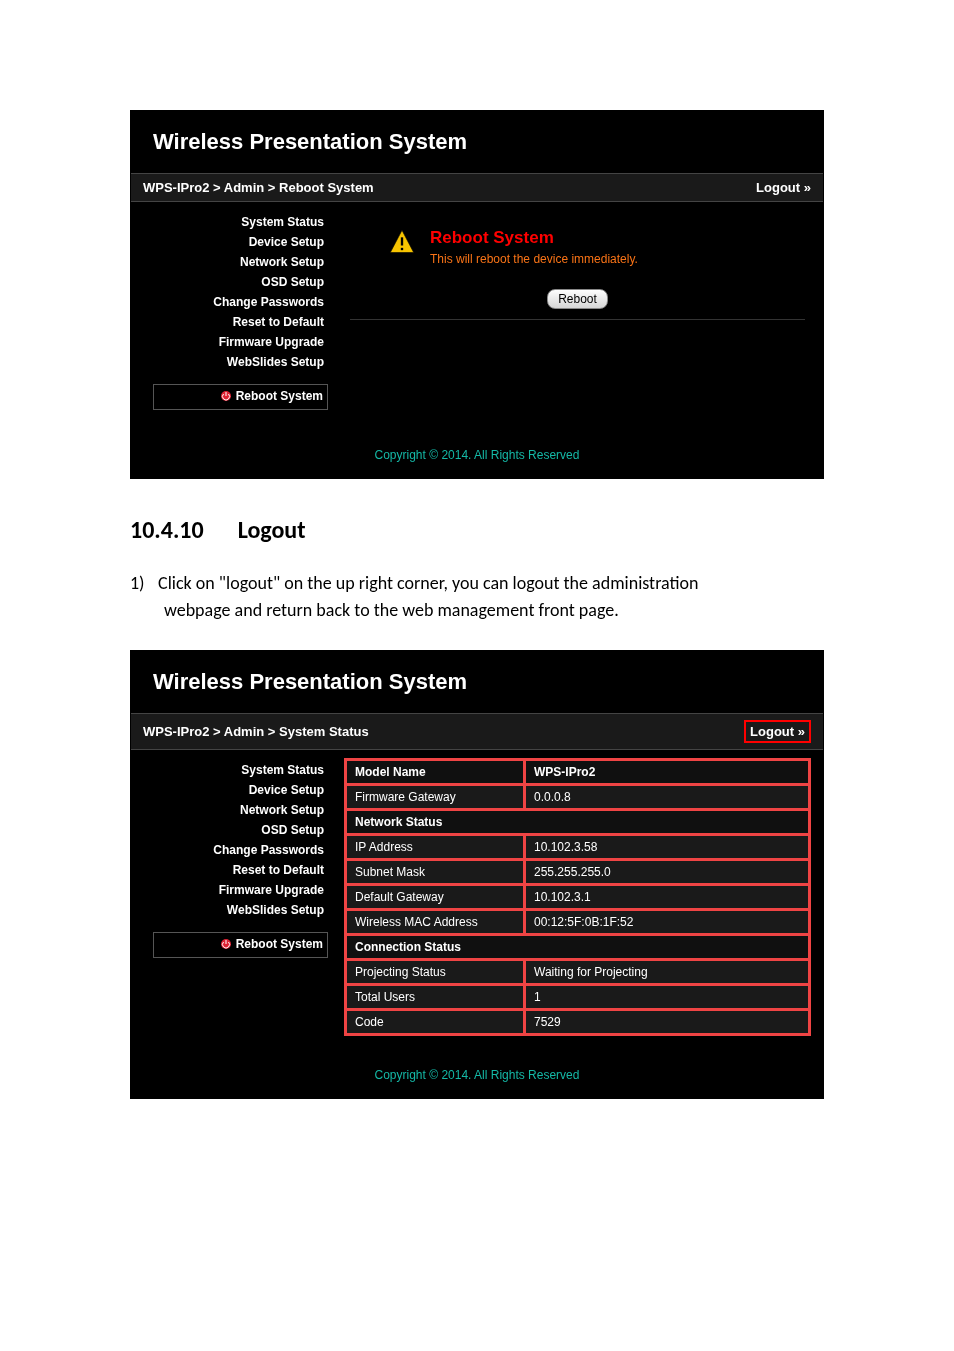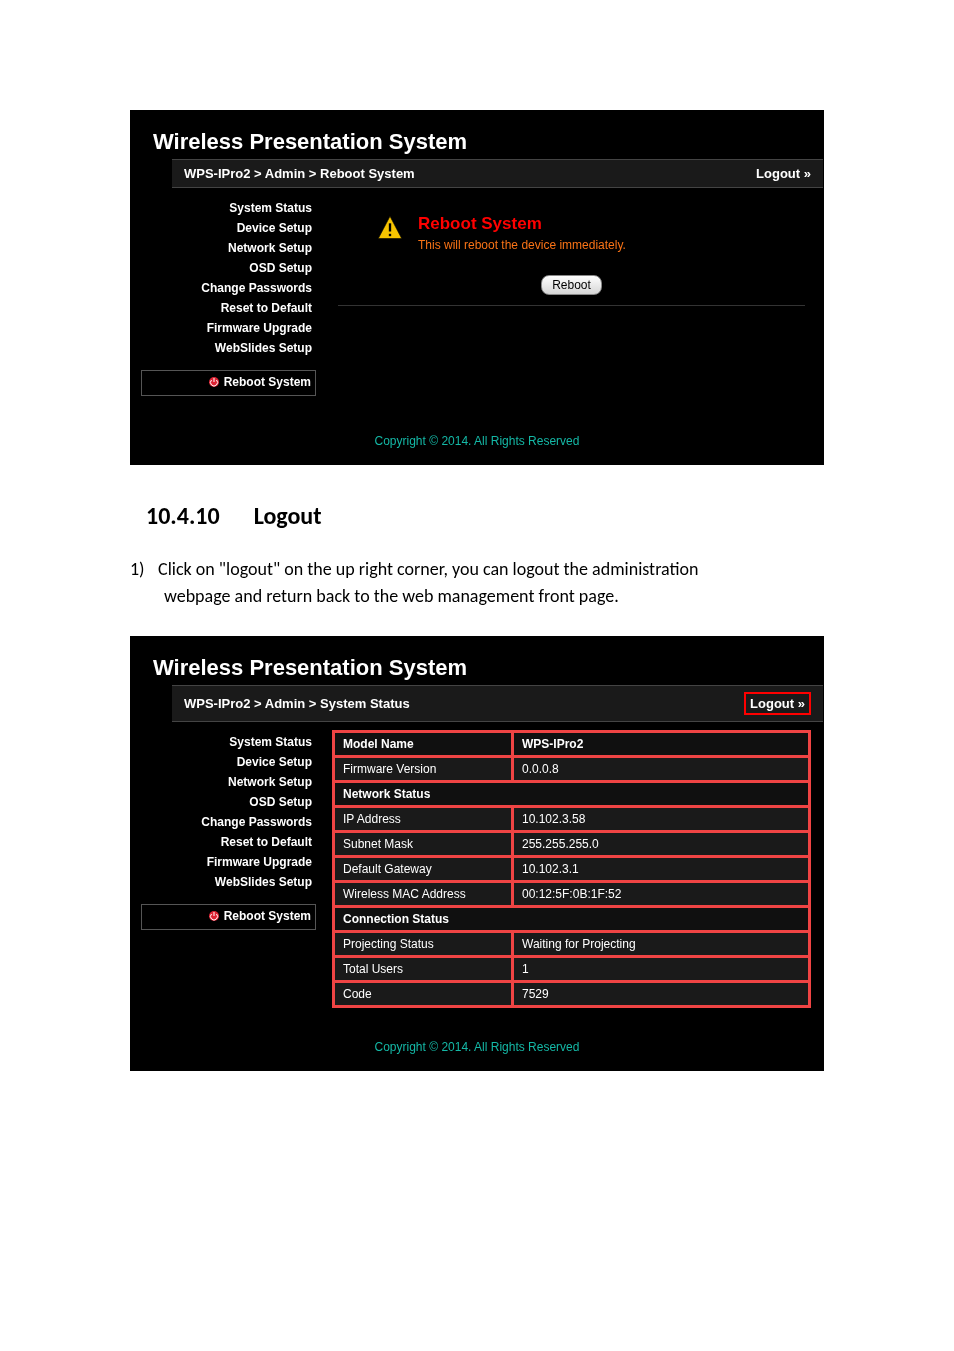--- a/index.html
+++ b/index.html
@@ -19,55 +19,55 @@
 
   
   .admin-panel {
     border: 1px solid #000;
     background: #000;
     color: #fff;
     width: 100%;
     box-sizing: border-box;
   }
   .admin-panel .panel-header {
-    padding: 18px 22px 4px 22px;
+    padding: 18px 22px 18px 22px;
   }
   .panel-title {
     font-size: 22px;
     font-weight: 700;
     color: #fff;
     font-family: Arial, sans-serif;
   }
   .breadcrumb-bar {
     display: flex;
     align-items: center;
     justify-content: space-between;
     background: #1a1a1a;
     border-top: 1px solid #444;
     border-bottom: 1px solid #444;
     padding: 6px 12px;
     font-size: 13px;
     font-weight: 700;
     font-family: Arial, sans-serif;
-    margin-left: 41px;
   }
   .breadcrumb-bar .crumb {
     color: #fff;
   }
   .logout-link {
     color: #fff;
     font-weight: 700;
     cursor: pointer;
     white-space: nowrap;
   }
 
   .panel-body {
     display: flex;
     align-items: stretch;
     background: #000;
+    padding-left: 12px;
   }
   .nav-col {
     width: 175px;
     flex: 0 0 175px;
     padding: 10px 10px 16px 10px;
   }
   .nav-col .nav-item {
     text-align: right;
     color: #fff;
     font-size: 12px;
@@ -139,21 +139,21 @@
     font-size: 12px;
     color: #14b8a6;
     padding: 22px 0 16px 0;
     font-family: Arial, sans-serif;
   }
 
   
   .section-heading {
     font-size: 24px;
     font-weight: 700;
-    margin: 36px 0 26px 16px;
+    margin: 36px 0 26px 0;
     font-family: Calibri, Arial, sans-serif;
   }
   .section-heading .num { margin-right: 34px; }
   .body-para {
     font-size: 18px;
     line-height: 1.5;
     margin: 0 0 26px 0;
   }
   .body-para .li-num { display:inline-block; width:24px; }
   .body-para .li-text { }
@@ -287,21 +287,21 @@
         </div>
       </div>
       <div class="content-col">
         <table class="status-table">
           <tbody>
               <tr class="section-row">
             <td class="label-cell">Model Name</td>
             <td>WPS-IPro2</td>
           </tr>
           <tr class="data-row">
-            <td class="label-cell">Firmware Version</td>
+            <td class="label-cell">Firmware Gateway</td>
             <td>0.0.0.8</td>
           </tr>
           <tr class="section-row">
             <td colspan="2">Network Status</td>
           </tr>
           <tr class="data-row">
             <td class="label-cell">IP Address</td>
             <td>10.102.3.58</td>
           </tr>
           <tr class="data-row">

